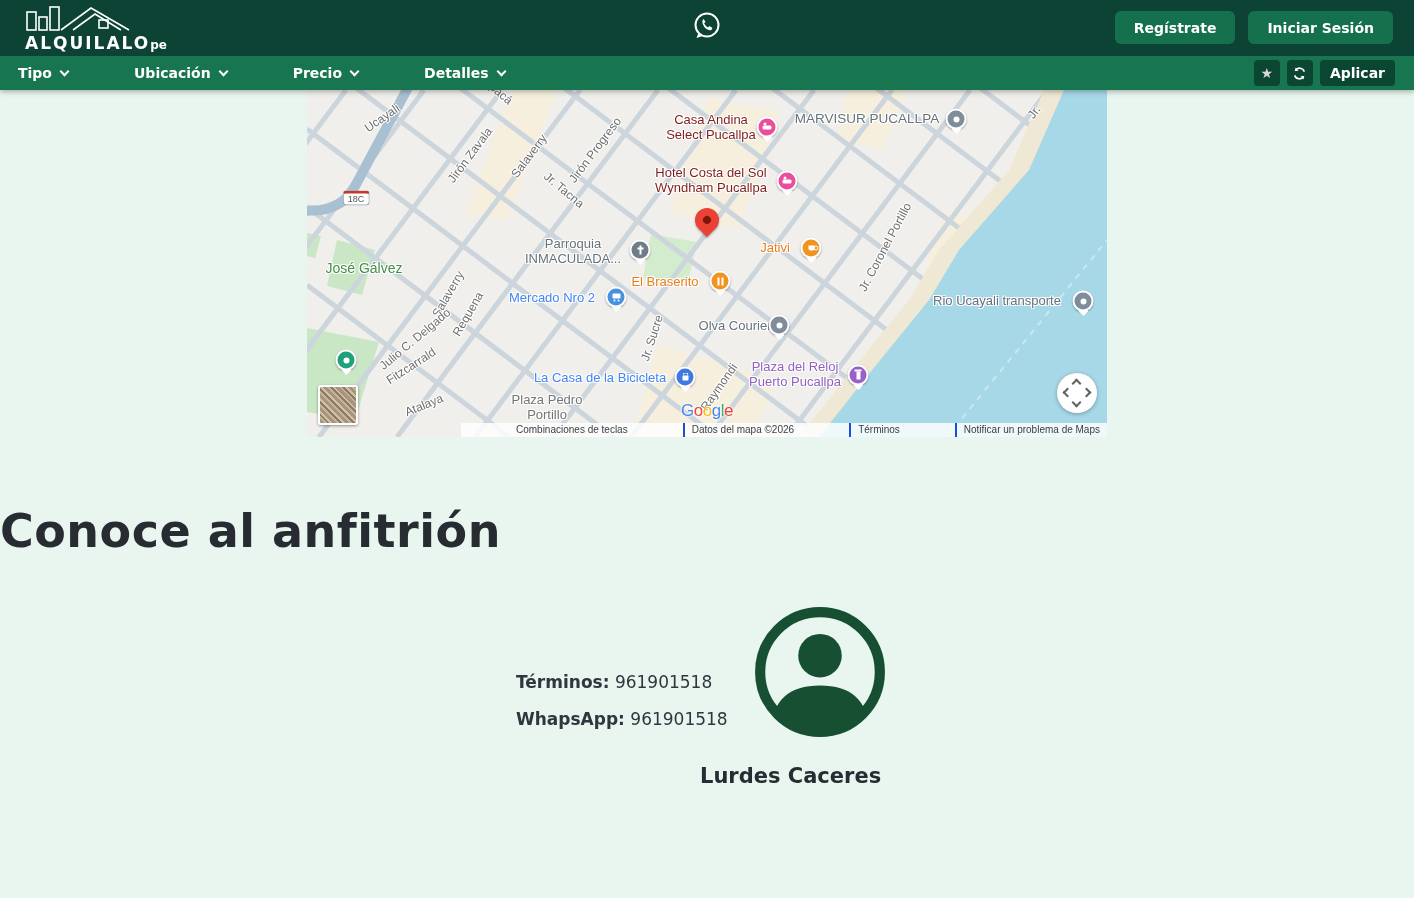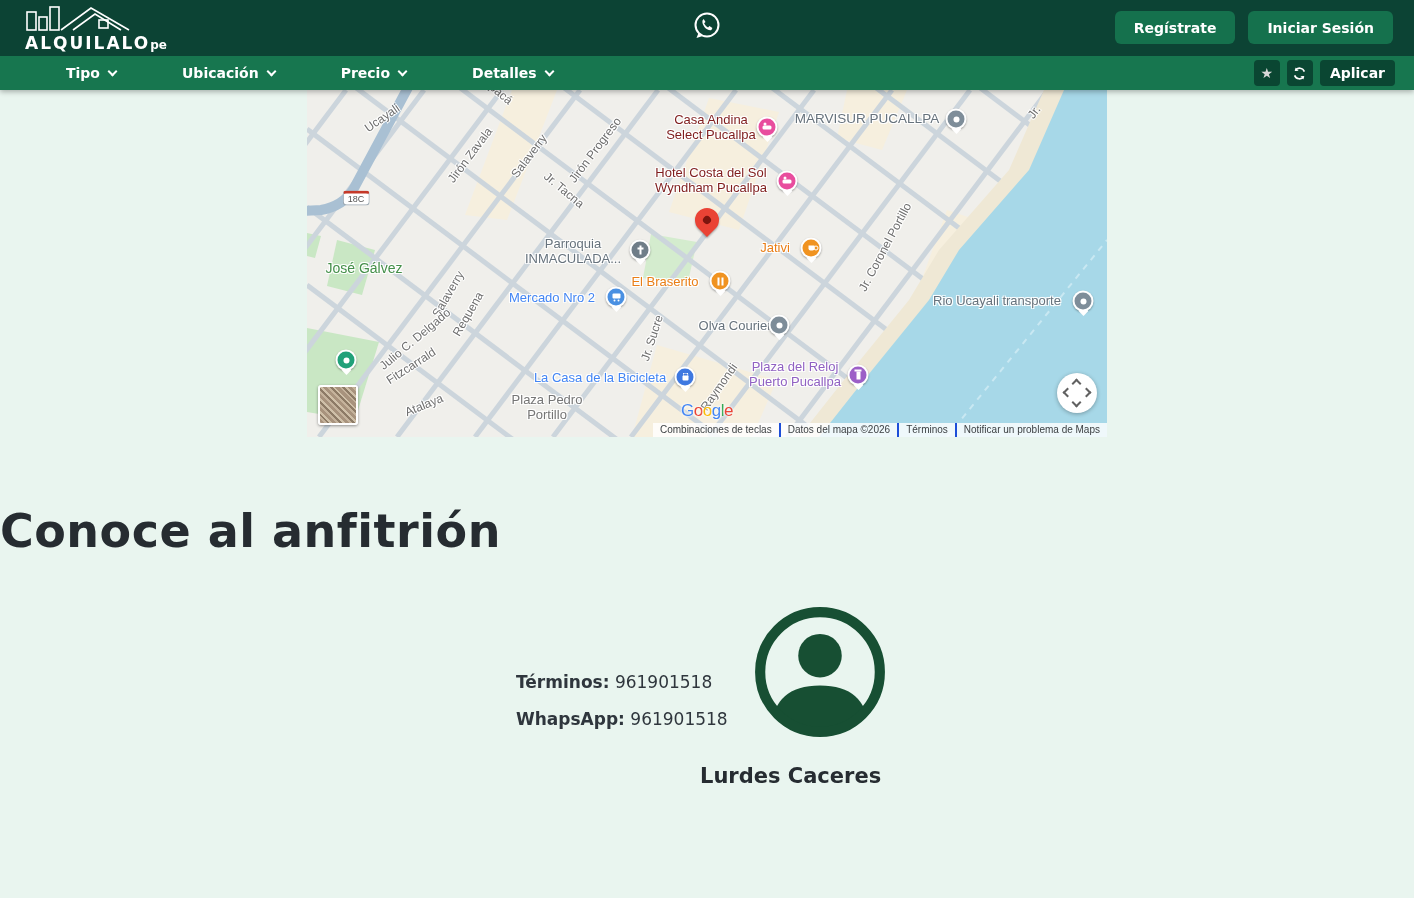--- a/index.html
+++ b/index.html
@@ -10,21 +10,21 @@
   
   .header { position:absolute; left:0; top:0; width:1414px; height:56px; background:#0c4334; z-index:6; }
   .brand { position:absolute; left:25px; top:3px; width:140px; height:50px; cursor:pointer; }
   .brand-text { position:absolute; left:0; top:30px; color:#fff; font-weight:bold; font-size:17px; letter-spacing:2px; white-space:nowrap; }
   .brand-suffix { font-size:12px; letter-spacing:0; vertical-align:baseline;text-align:center; }
   .wa-head { position:absolute; left:50%; top:10px; transform:translateX(-50%); width:32px; height:32px; cursor:pointer; }
   .hdr-buttons { position:absolute; right:21px; top:11px; display:flex; gap:13px; }
   .hdr-btn { height:33px; padding:0 19px; background:#15714d; border:none; border-radius:6px; color:#fff; font-family:"DejaVu Sans",sans-serif; font-weight:bold; font-size:14px; display:flex; align-items:center; cursor:pointer; }
 
   
-  .navbar { position:absolute; left:0; top:56px; width:1414px; height:34px; background:#17764f; z-index:5; box-shadow:0 2px 5px rgba(0,0,0,.28); display:flex; align-items:center;padding-left:48px; }
+  .navbar { position:absolute; left:0; top:56px; width:1414px; height:34px; background:#17764f; z-index:5; box-shadow:0 2px 5px rgba(0,0,0,.28); display:flex; align-items:center; }
   .nav-item { display:flex; align-items:center; color:#fff; font-weight:bold; font-size:14px; margin-left:66px; cursor:pointer; }
   .nav-item:first-child { margin-left:18px; }
   .chevdn { display:inline-block; width:7px; height:7px; border-right:2px solid #fff; border-bottom:2px solid #fff; transform:rotate(45deg); margin-left:9px; margin-top:-4px; }
   .nav-right { position:absolute; right:19px; top:4px; display:flex; gap:7px; height:26px; }
   .sq-btn { width:26px; height:26px; background:#0a4632; border:none; border-radius:4px; color:#d8d8d8; font-size:14px; display:flex; align-items:center; justify-content:center; cursor:pointer; }
   .apply-btn { height:26px; padding:0 10px; background:#0a4632; border:none; border-radius:4px; color:#fff; font-family:"DejaVu Sans",sans-serif; font-weight:bold; font-size:14px; cursor:pointer; }
 
   
   .map { position:absolute; left:307px; top:90px; width:800px; height:347px; overflow:hidden; background:#f0efeb; font-family:"Liberation Sans", sans-serif; cursor:grab; }
   .map svg.base { position:absolute; left:0; top:0; }
@@ -62,21 +62,21 @@
 
   .pan { position:absolute; left:770px; top:303px; width:40px; height:40px; border-radius:50%; background:#fff; box-shadow:0 1px 4px rgba(0,0,0,.3); transform:translate(-50%,-50%); cursor:pointer; z-index:4; }
   .pan .chev { position:absolute; width:7px; height:7px; border-left:2px solid #616161; border-top:2px solid #616161; }
   .chev-up    { left:16px; top:7px;  transform:rotate(45deg); }
   .chev-down  { left:16px; bottom:7px; transform:rotate(225deg); }
   .chev-left  { left:7px; top:16px; transform:rotate(-45deg); }
   .chev-right { right:7px; top:16px; transform:rotate(135deg); }
 
   .glogo { position:absolute; left:374px; top:311px; font-size:17px; letter-spacing:-0.5px; z-index:4; text-shadow:0 0 3px #fff,0 0 3px #fff; cursor:pointer; }
   .attr { position:absolute; right:0; bottom:0; height:14px; display:flex; align-items:center; font-size:10px; color:#3c4043; background:rgba(255,255,255,.82); z-index:4; }
-  .attr span { padding:0 7px; line-height:14px; white-space:nowrap; }
+  .attr span { padding:0 7px; line-height:14px; white-space:nowrap;margin-left:48px; }
   .attr span + span { border-left:2px solid #1d4ed8; }
   .attr .lnk { cursor:pointer; }
 
   
   .host-title { position:absolute; left:0; top:504px; width:1414px; text-align:left; font-size:46px; font-weight:bold; letter-spacing:0.5px; color:#262c31; }
   .contact { position:absolute; left:516px; top:672px; font-size:17px; color:#2f363d; font-family:"DejaVu Sans",sans-serif; }
   .contact .row { margin-bottom:17px; }
   .contact b { font-weight:bold; }
   .avatar { position:absolute; left:752px; top:604px; width:136px; height:136px; }
   .host-name { position:absolute; left:700px; top:764px; width:240px; text-align:left; font-size:21px; font-weight:bold; color:#262c31; }

